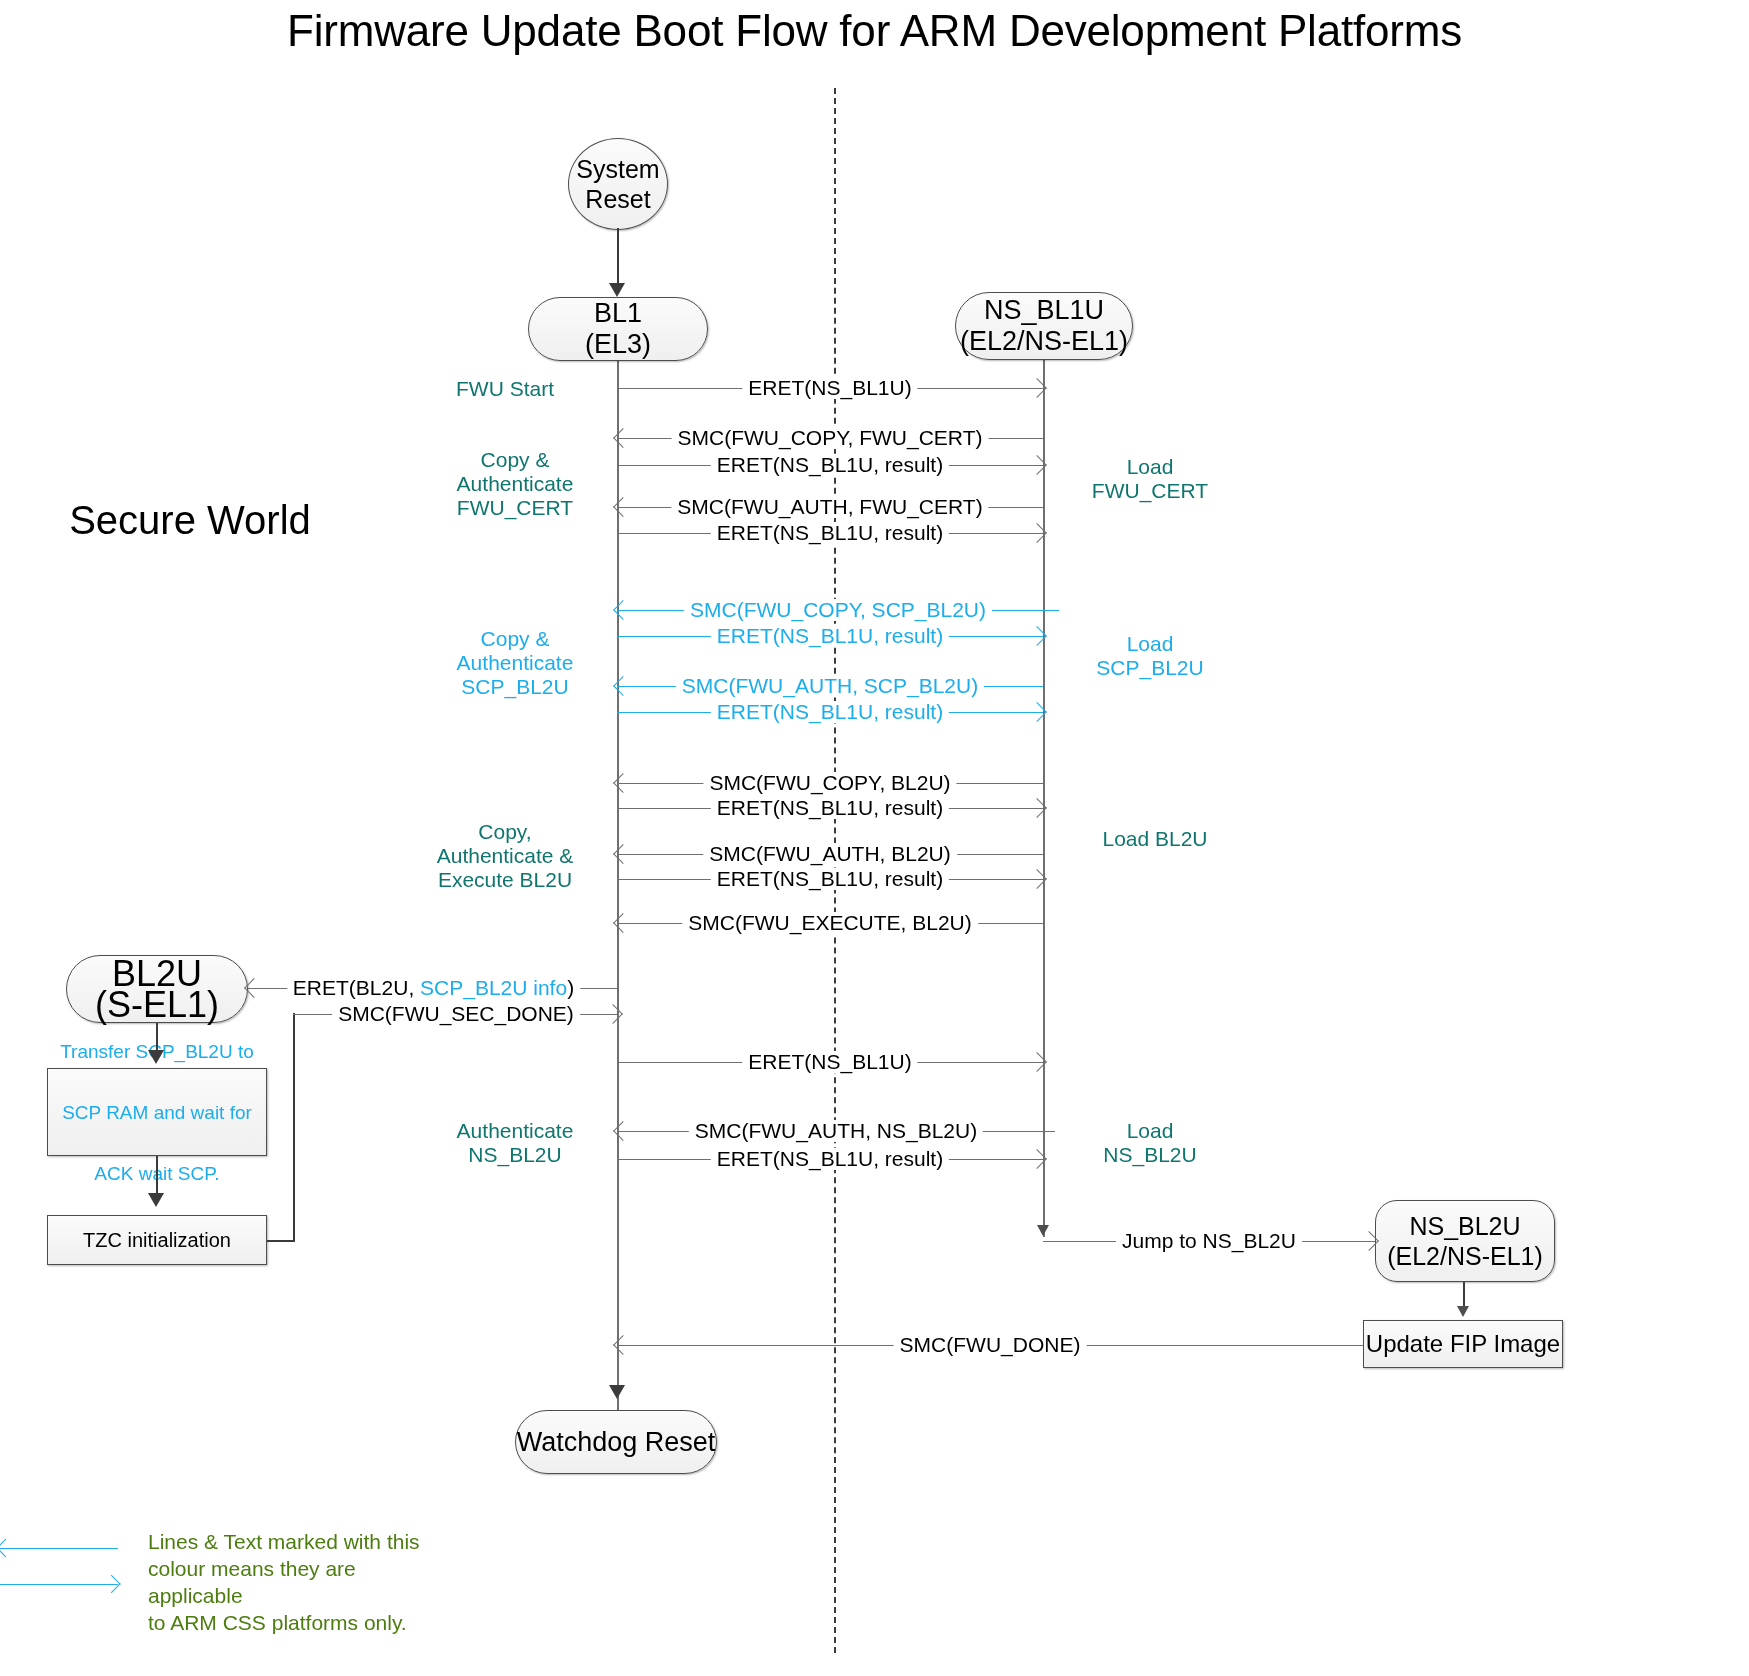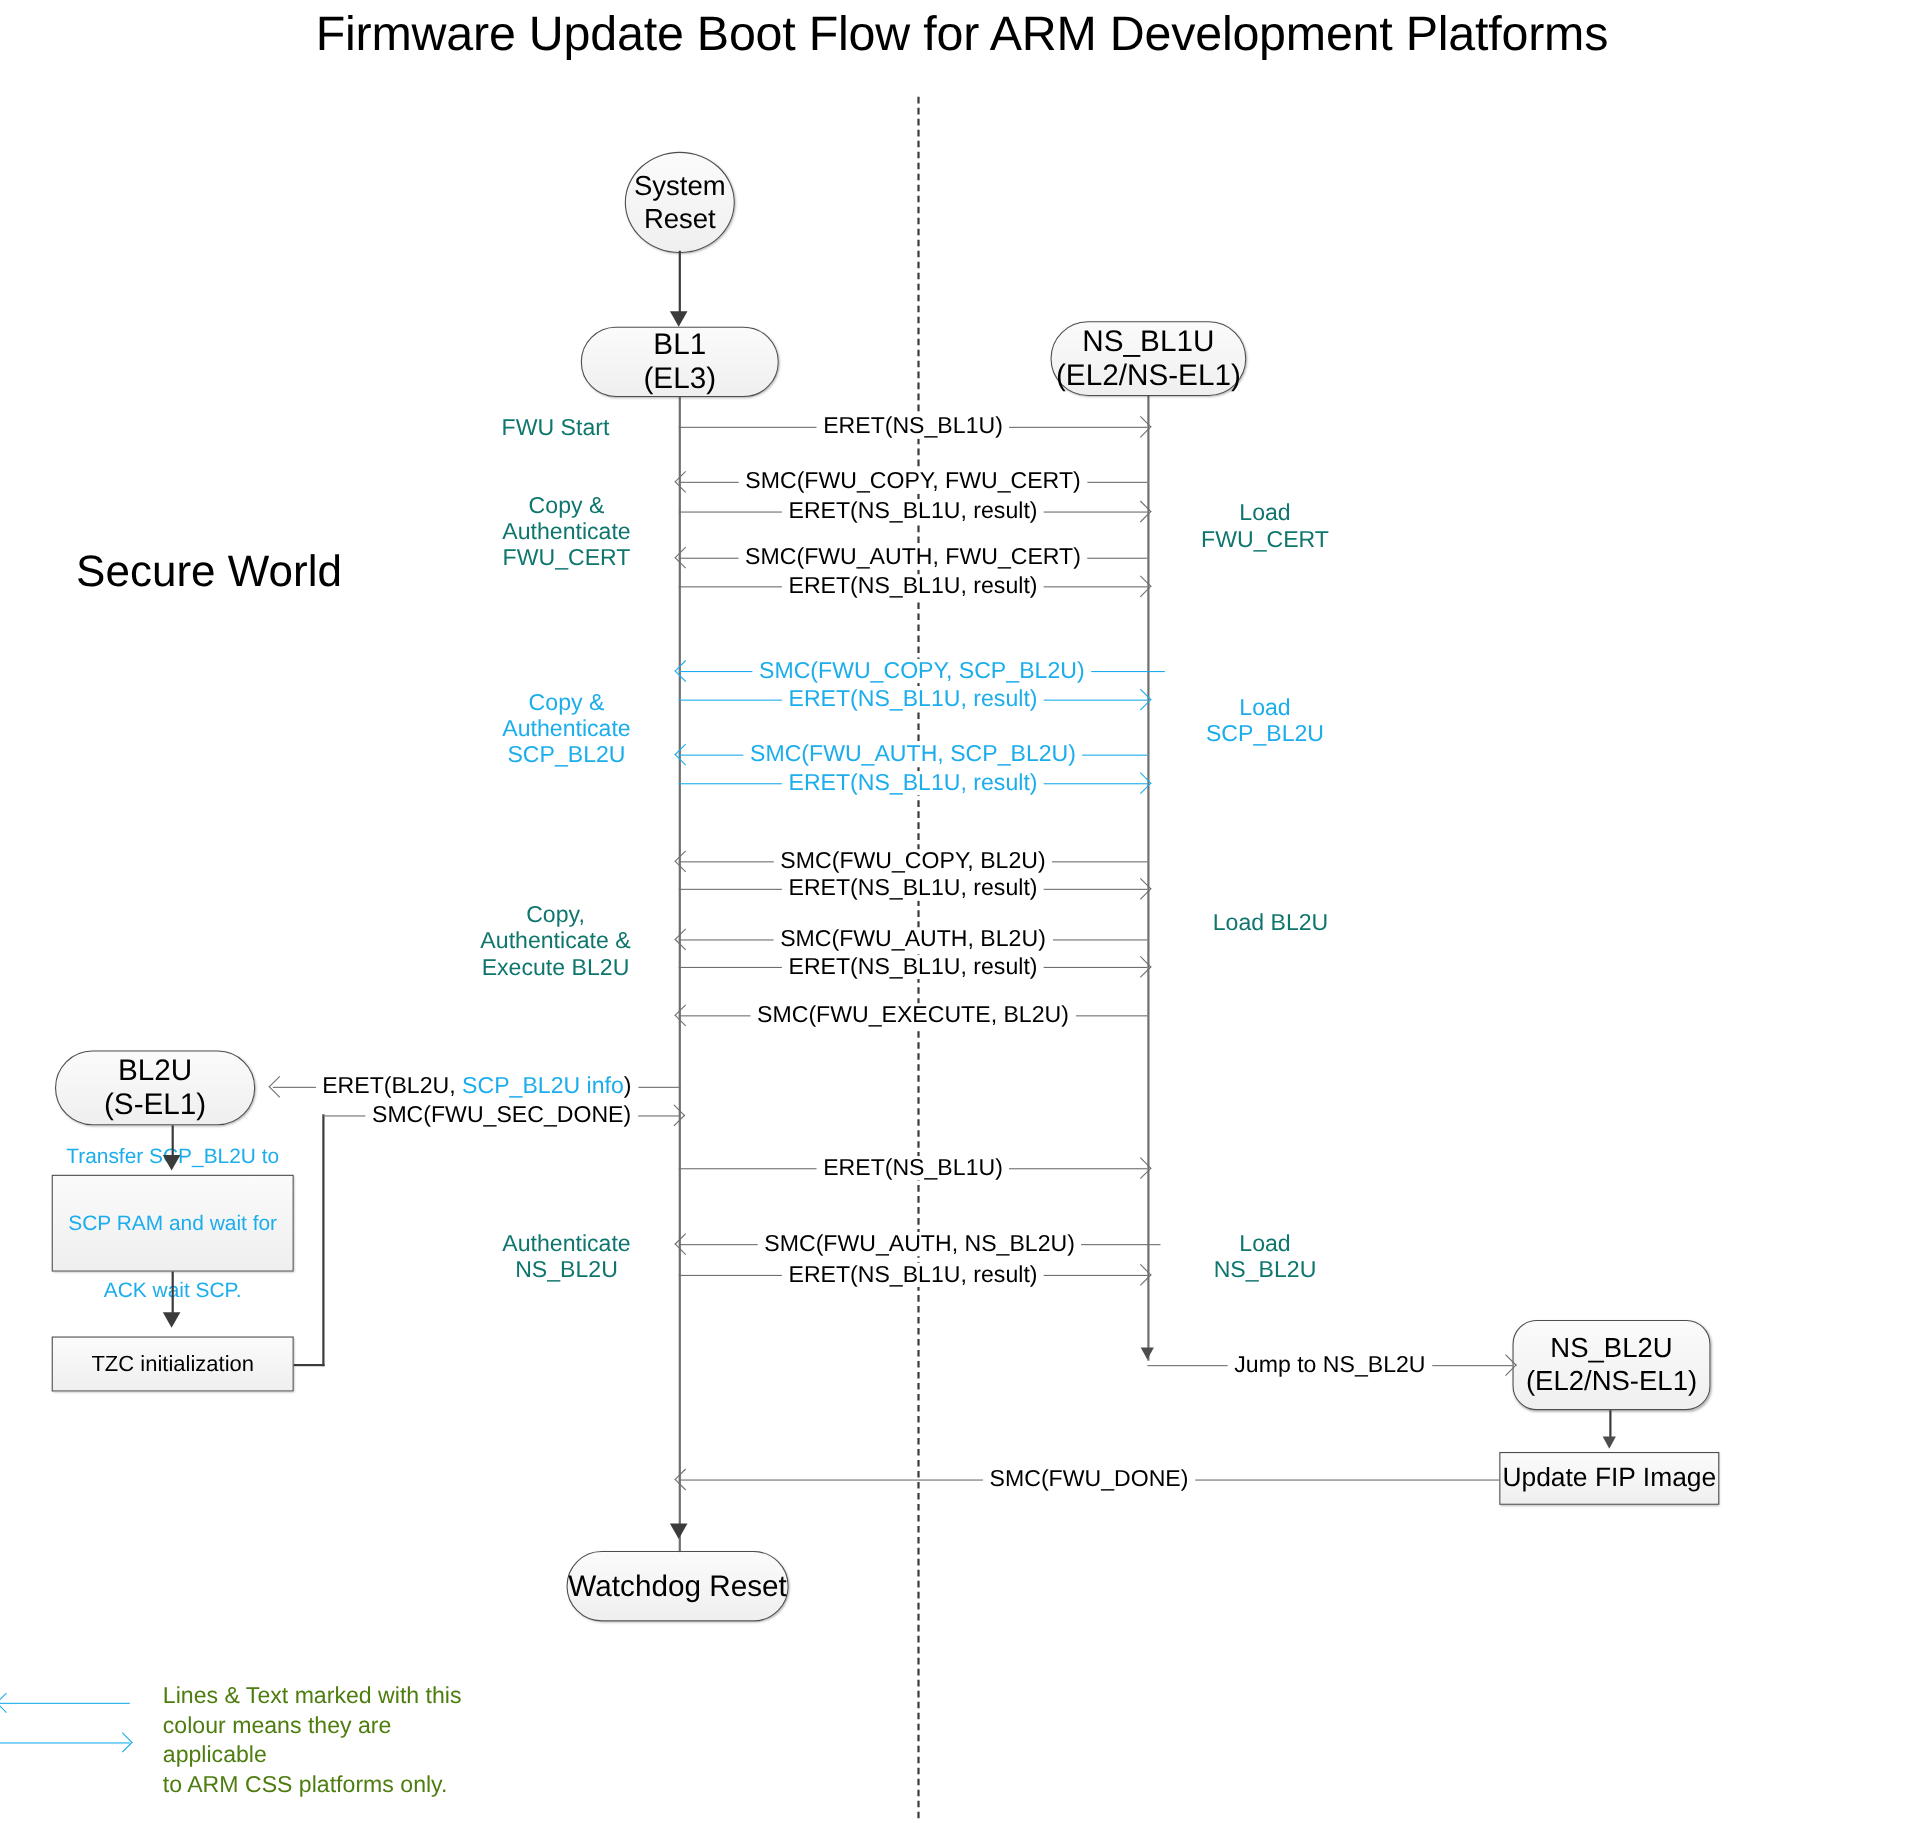--- a/index.html
+++ b/index.html
@@ -76,22 +76,22 @@
     left: 528px; top: 297px; width: 180px; height: 64px;
     font-size: 27px; line-height: 31px;
     border-radius: 32px;
   }
   #node-nsbl1u {
     left: 955px; top: 292px; width: 178px; height: 68px;
     font-size: 27px; line-height: 31px;
     border-radius: 34px;
   }
   #node-bl2u {
-    left: 50px; top: 955px; width: 182px; height: 68px;
-    font-size: 27px; line-height: 31px;
+    left: 66px; top: 955px; width: 182px; height: 68px;
+    font-size: 36px; line-height: 31px;
     border-radius: 34px;
   }
   #node-nsbl2u {
     left: 1375px; top: 1200px; width: 180px; height: 82px;
     font-size: 25px; line-height: 30px;
     border-radius: 22px;
   }
   #node-watchdog {
     left: 515px; top: 1410px; width: 202px; height: 64px;
     font-size: 27px;

